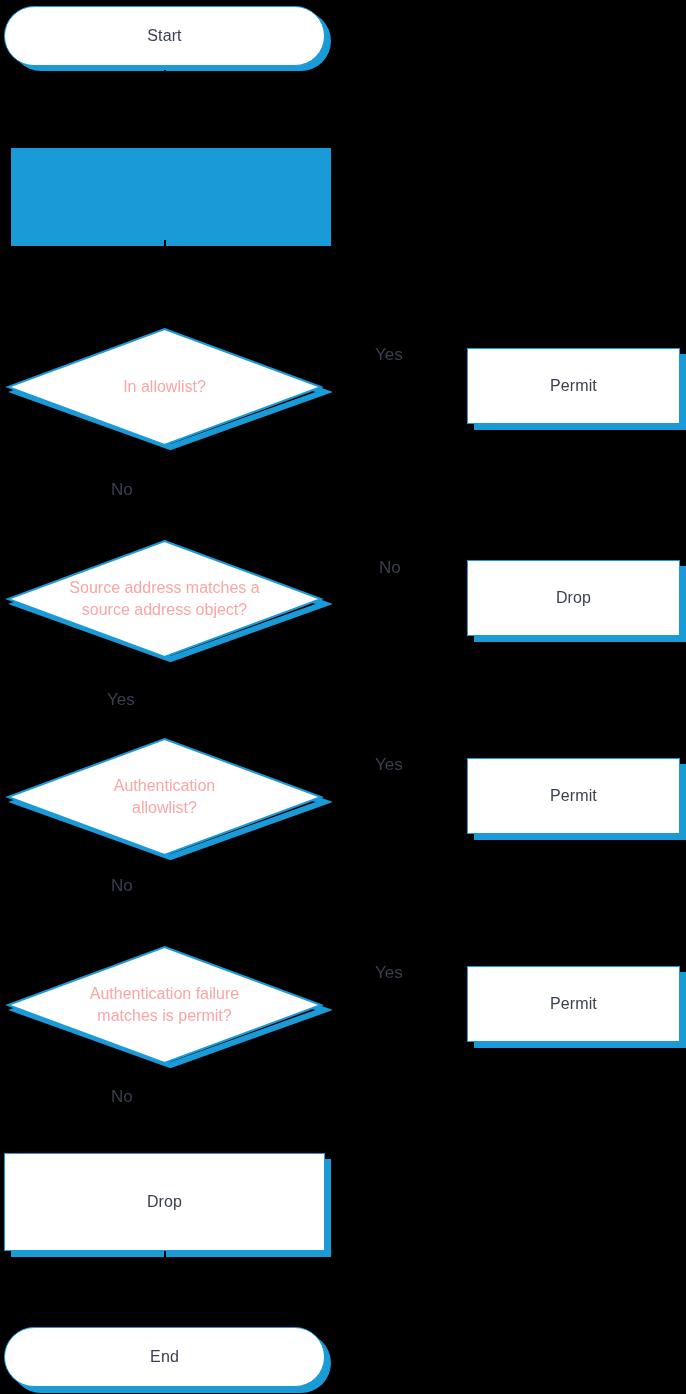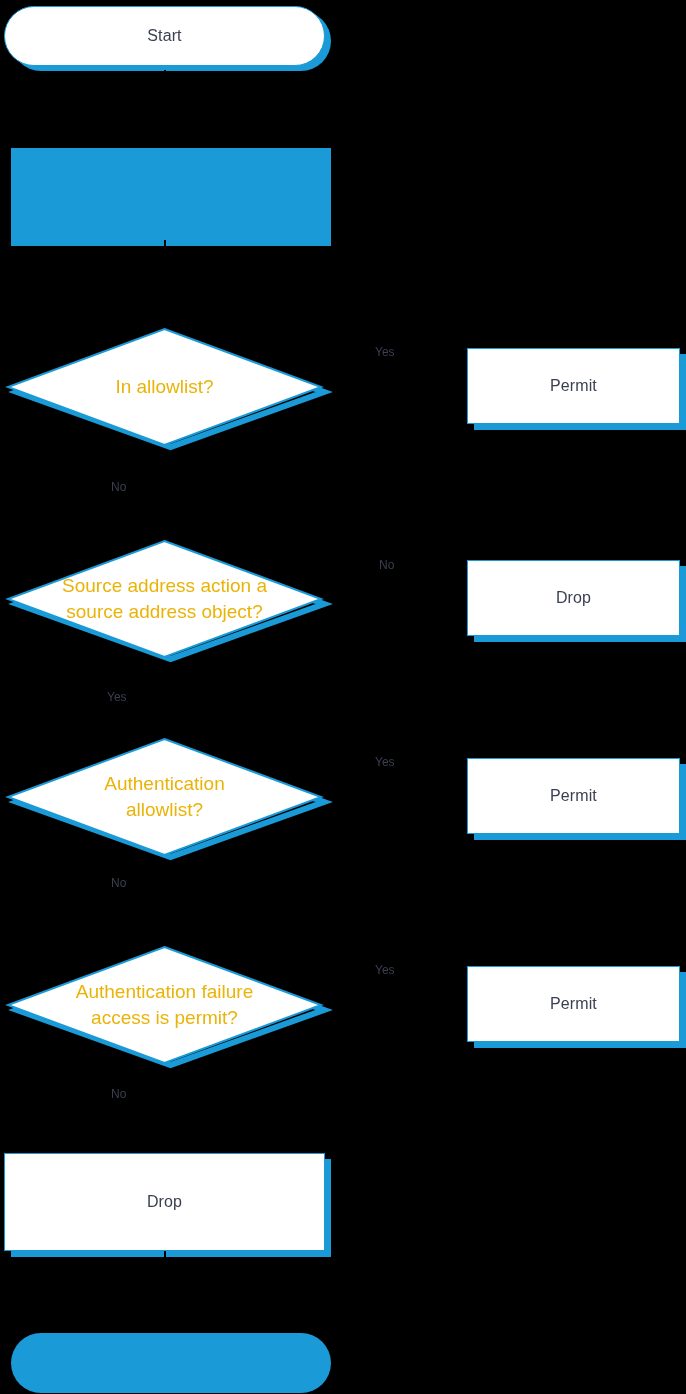--- a/index.html
+++ b/index.html
@@ -55,33 +55,33 @@
   }
   .diamond-wrap svg { display: block; overflow: visible; }
   .diamond-text {
     position: absolute;
     left: 0; top: 0;
     width: 100%; height: 100%;
     display: flex;
     align-items: center;
     justify-content: center;
     text-align: center;
-    color: #eab308;
-    font-size: 19px;
+    color: #fca5a5;
+    font-size: 16px;
     line-height: 1.35;
     pointer-events: none;
     white-space: pre-line;
     z-index: 3;
   }
 
   
   .edge-label {
     position: absolute;
     color: #3a3f51;
-    font-size: 12px;
+    font-size: 17px;
     white-space: nowrap;
     z-index: 4;
   }
 
   
   .connector {
     position: absolute;
     background: #000000;
     z-index: 1;
   }
@@ -121,21 +121,21 @@
   <div class="shadow" style="left:474px; top:354px; width:212px; height:76px;"></div>
   <div class="node rect" style="left:467px; top:348px; width:213px; height:76px;">
     <span class="label">Permit</span>
   </div>
 
   <div class="diamond-wrap" style="left:4px; top:535px; width:321px; height:128px;">
     <svg width="321" height="128" viewBox="0 0 321 128" aria-hidden="true">
       <polygon points="160.5,9 314,64 160.5,119 7,64" fill="none" stroke="#1a9ad7" stroke-width="6" transform="translate(6,5)"></polygon>
       <polygon points="160.5,6 317,64 160.5,122 4,64" fill="#ffffff" stroke="#1a9ad7" stroke-width="2"></polygon>
     </svg>
-    <div class="diamond-text">Source address action a
+    <div class="diamond-text">Source address matches a
 source address object?</div>
   </div>
 
   <div class="shadow" style="left:474px; top:566px; width:212px; height:76px;"></div>
   <div class="node rect" style="left:467px; top:560px; width:213px; height:76px;">
     <span class="label">Drop</span>
   </div>
 
   <div class="diamond-wrap" style="left:4px; top:733px; width:321px; height:128px;">
     <svg width="321" height="128" viewBox="0 0 321 128" aria-hidden="true">
@@ -150,34 +150,37 @@
   <div class="node rect" style="left:467px; top:758px; width:213px; height:76px;">
     <span class="label">Permit</span>
   </div>
 
   <div class="diamond-wrap" style="left:4px; top:941px; width:321px; height:128px;">
     <svg width="321" height="128" viewBox="0 0 321 128" aria-hidden="true">
       <polygon points="160.5,9 314,64 160.5,119 7,64" fill="none" stroke="#1a9ad7" stroke-width="6" transform="translate(6,5)"></polygon>
       <polygon points="160.5,6 317,64 160.5,122 4,64" fill="#ffffff" stroke="#1a9ad7" stroke-width="2"></polygon>
     </svg>
     <div class="diamond-text">Authentication failure
-access is permit?</div>
+matches is permit?</div>
   </div>
 
   <div class="shadow" style="left:474px; top:972px; width:212px; height:76px;"></div>
   <div class="node rect" style="left:467px; top:966px; width:213px; height:76px;">
     <span class="label">Permit</span>
   </div>
 
   <div class="shadow" style="left:11px; top:1159px; width:320px; height:98px;"></div>
   <div class="node rect" style="left:4px; top:1153px; width:321px; height:98px;">
     <span class="label">Drop</span>
   </div>
 
   <div class="shadow pill-shadow" style="left:11px; top:1333px; width:320px; height:60px;"></div>
+  <div class="node pill" style="left:4px; top:1327px; width:321px; height:60px;">
+    <span class="label">End</span>
+  </div>
 
   <div class="edge-label" style="left:375px; top:345px;">Yes</div>
   <div class="edge-label" style="left:111px; top:480px;">No</div>
   <div class="edge-label" style="left:379px; top:558px;">No</div>
   <div class="edge-label" style="left:107px; top:690px;">Yes</div>
   <div class="edge-label" style="left:375px; top:755px;">Yes</div>
   <div class="edge-label" style="left:111px; top:876px;">No</div>
   <div class="edge-label" style="left:375px; top:963px;">Yes</div>
   <div class="edge-label" style="left:111px; top:1087px;">No</div>
 

